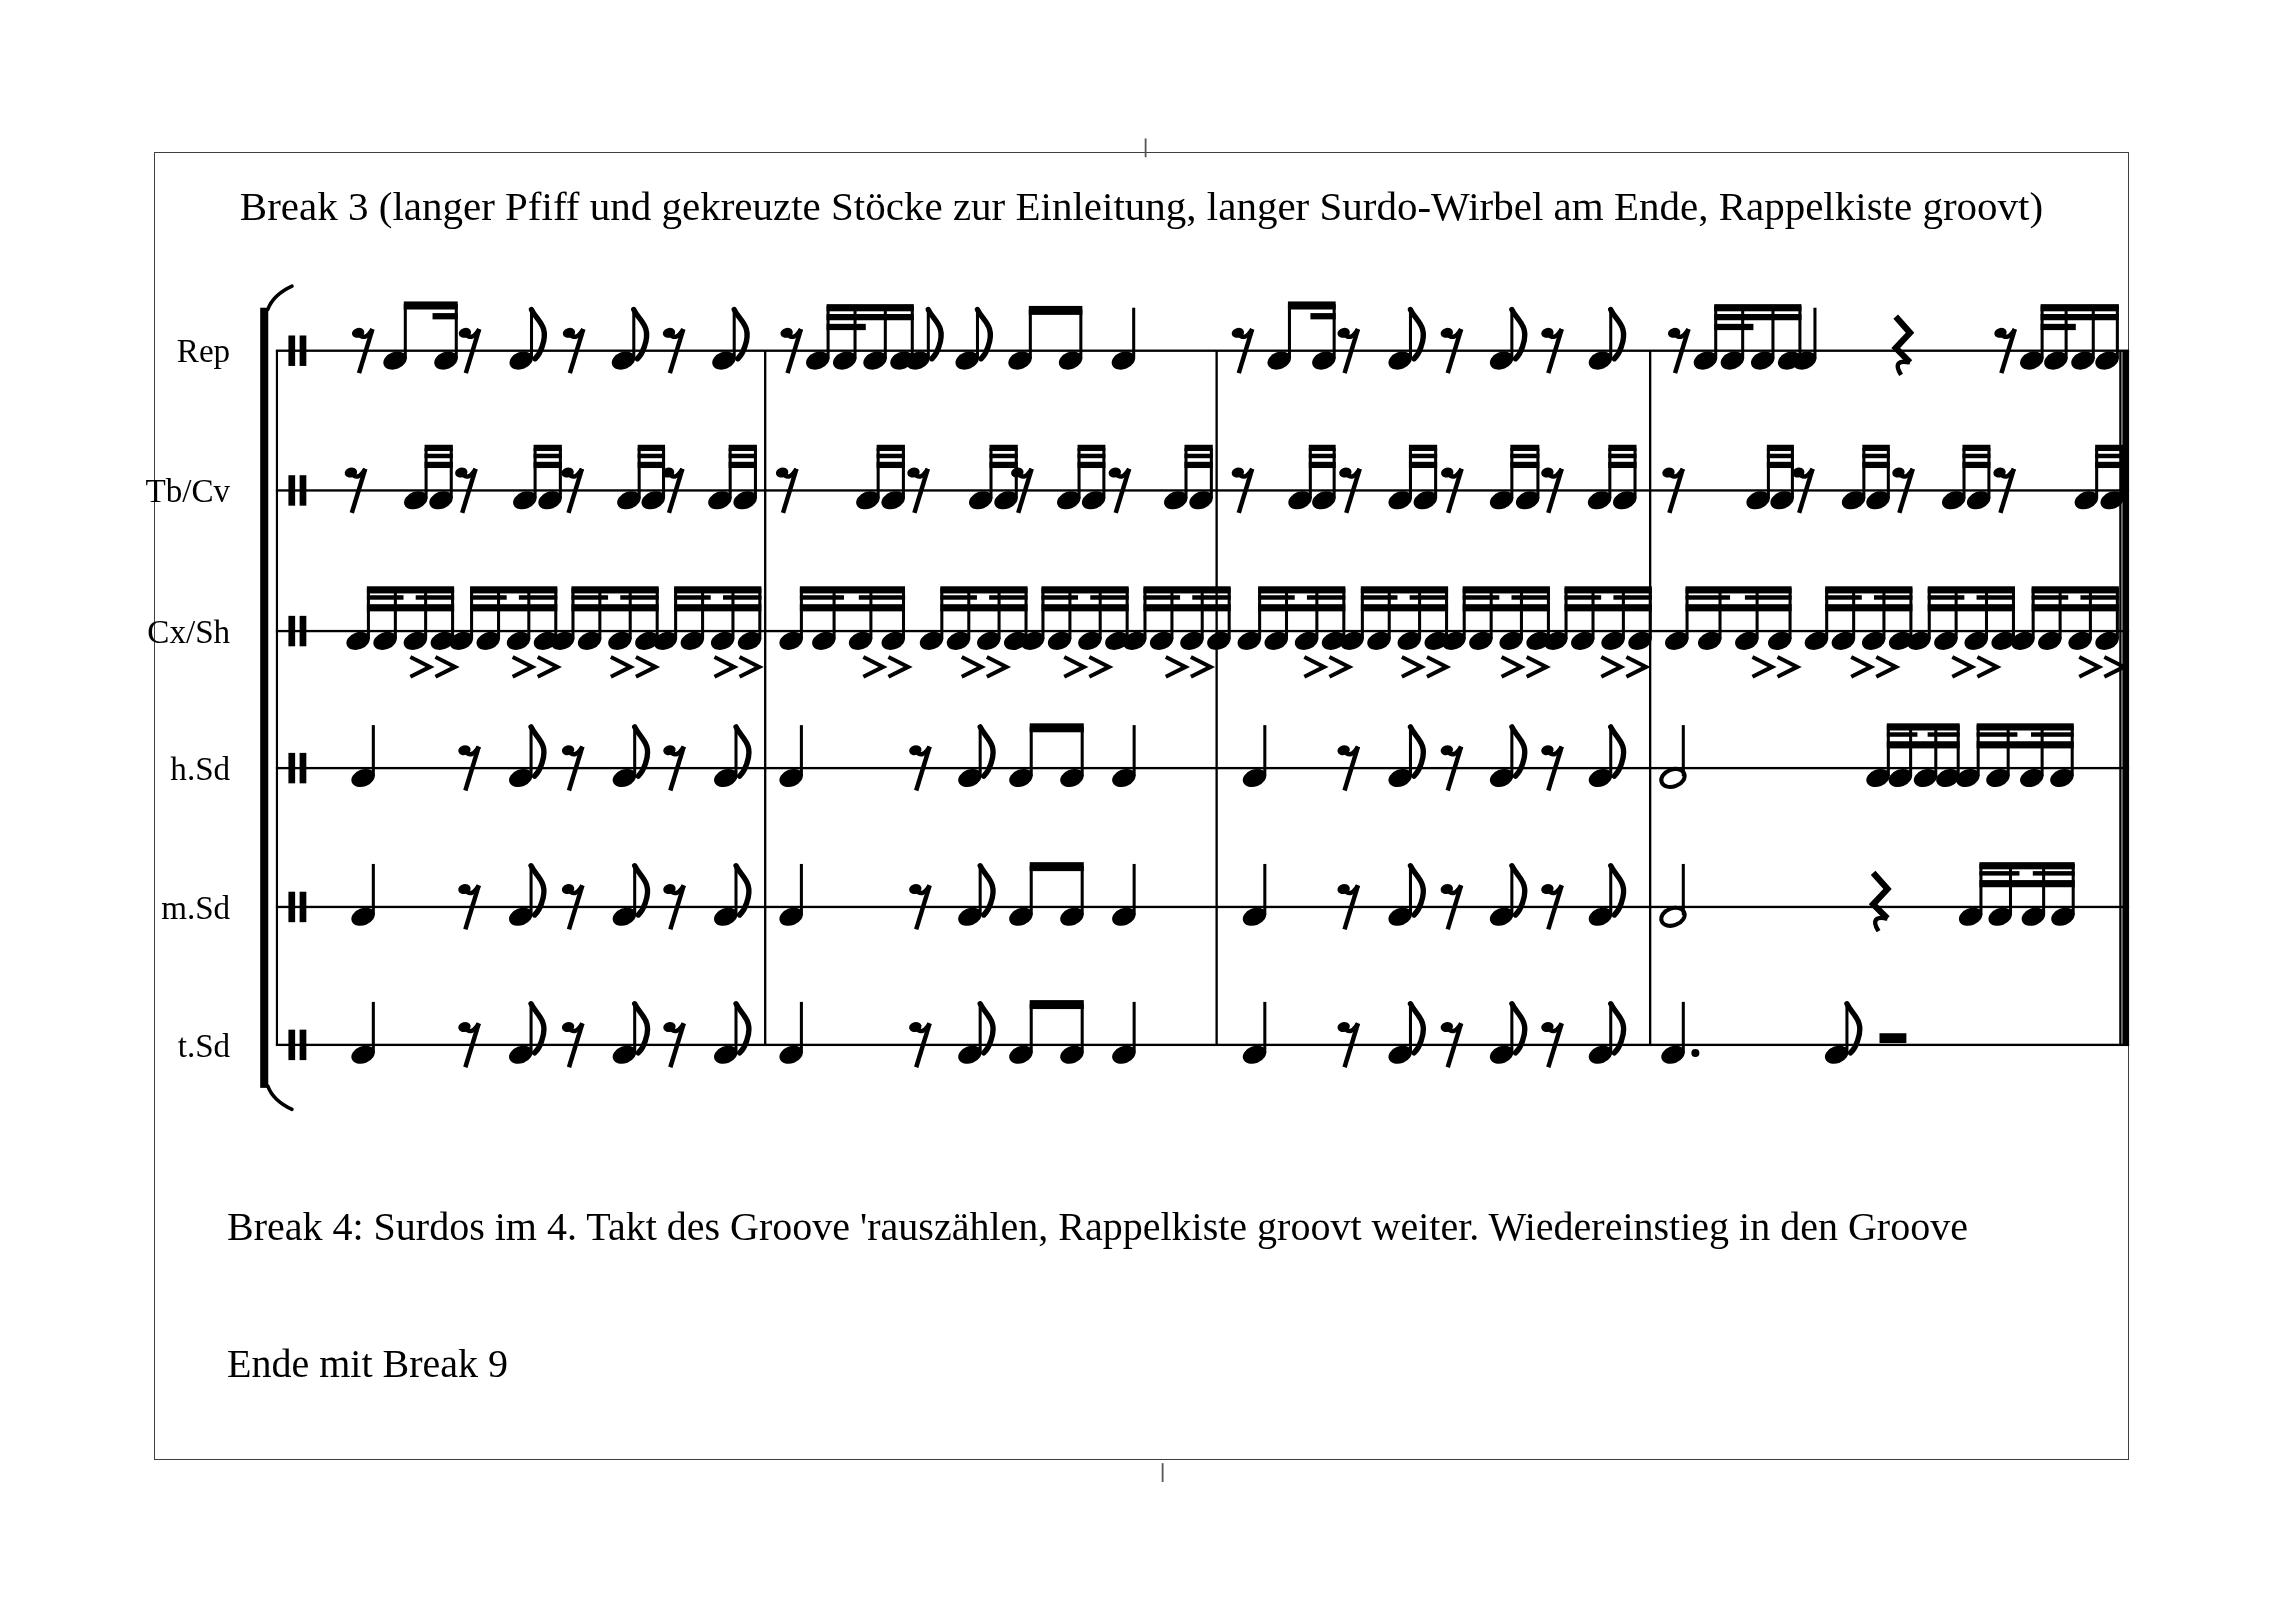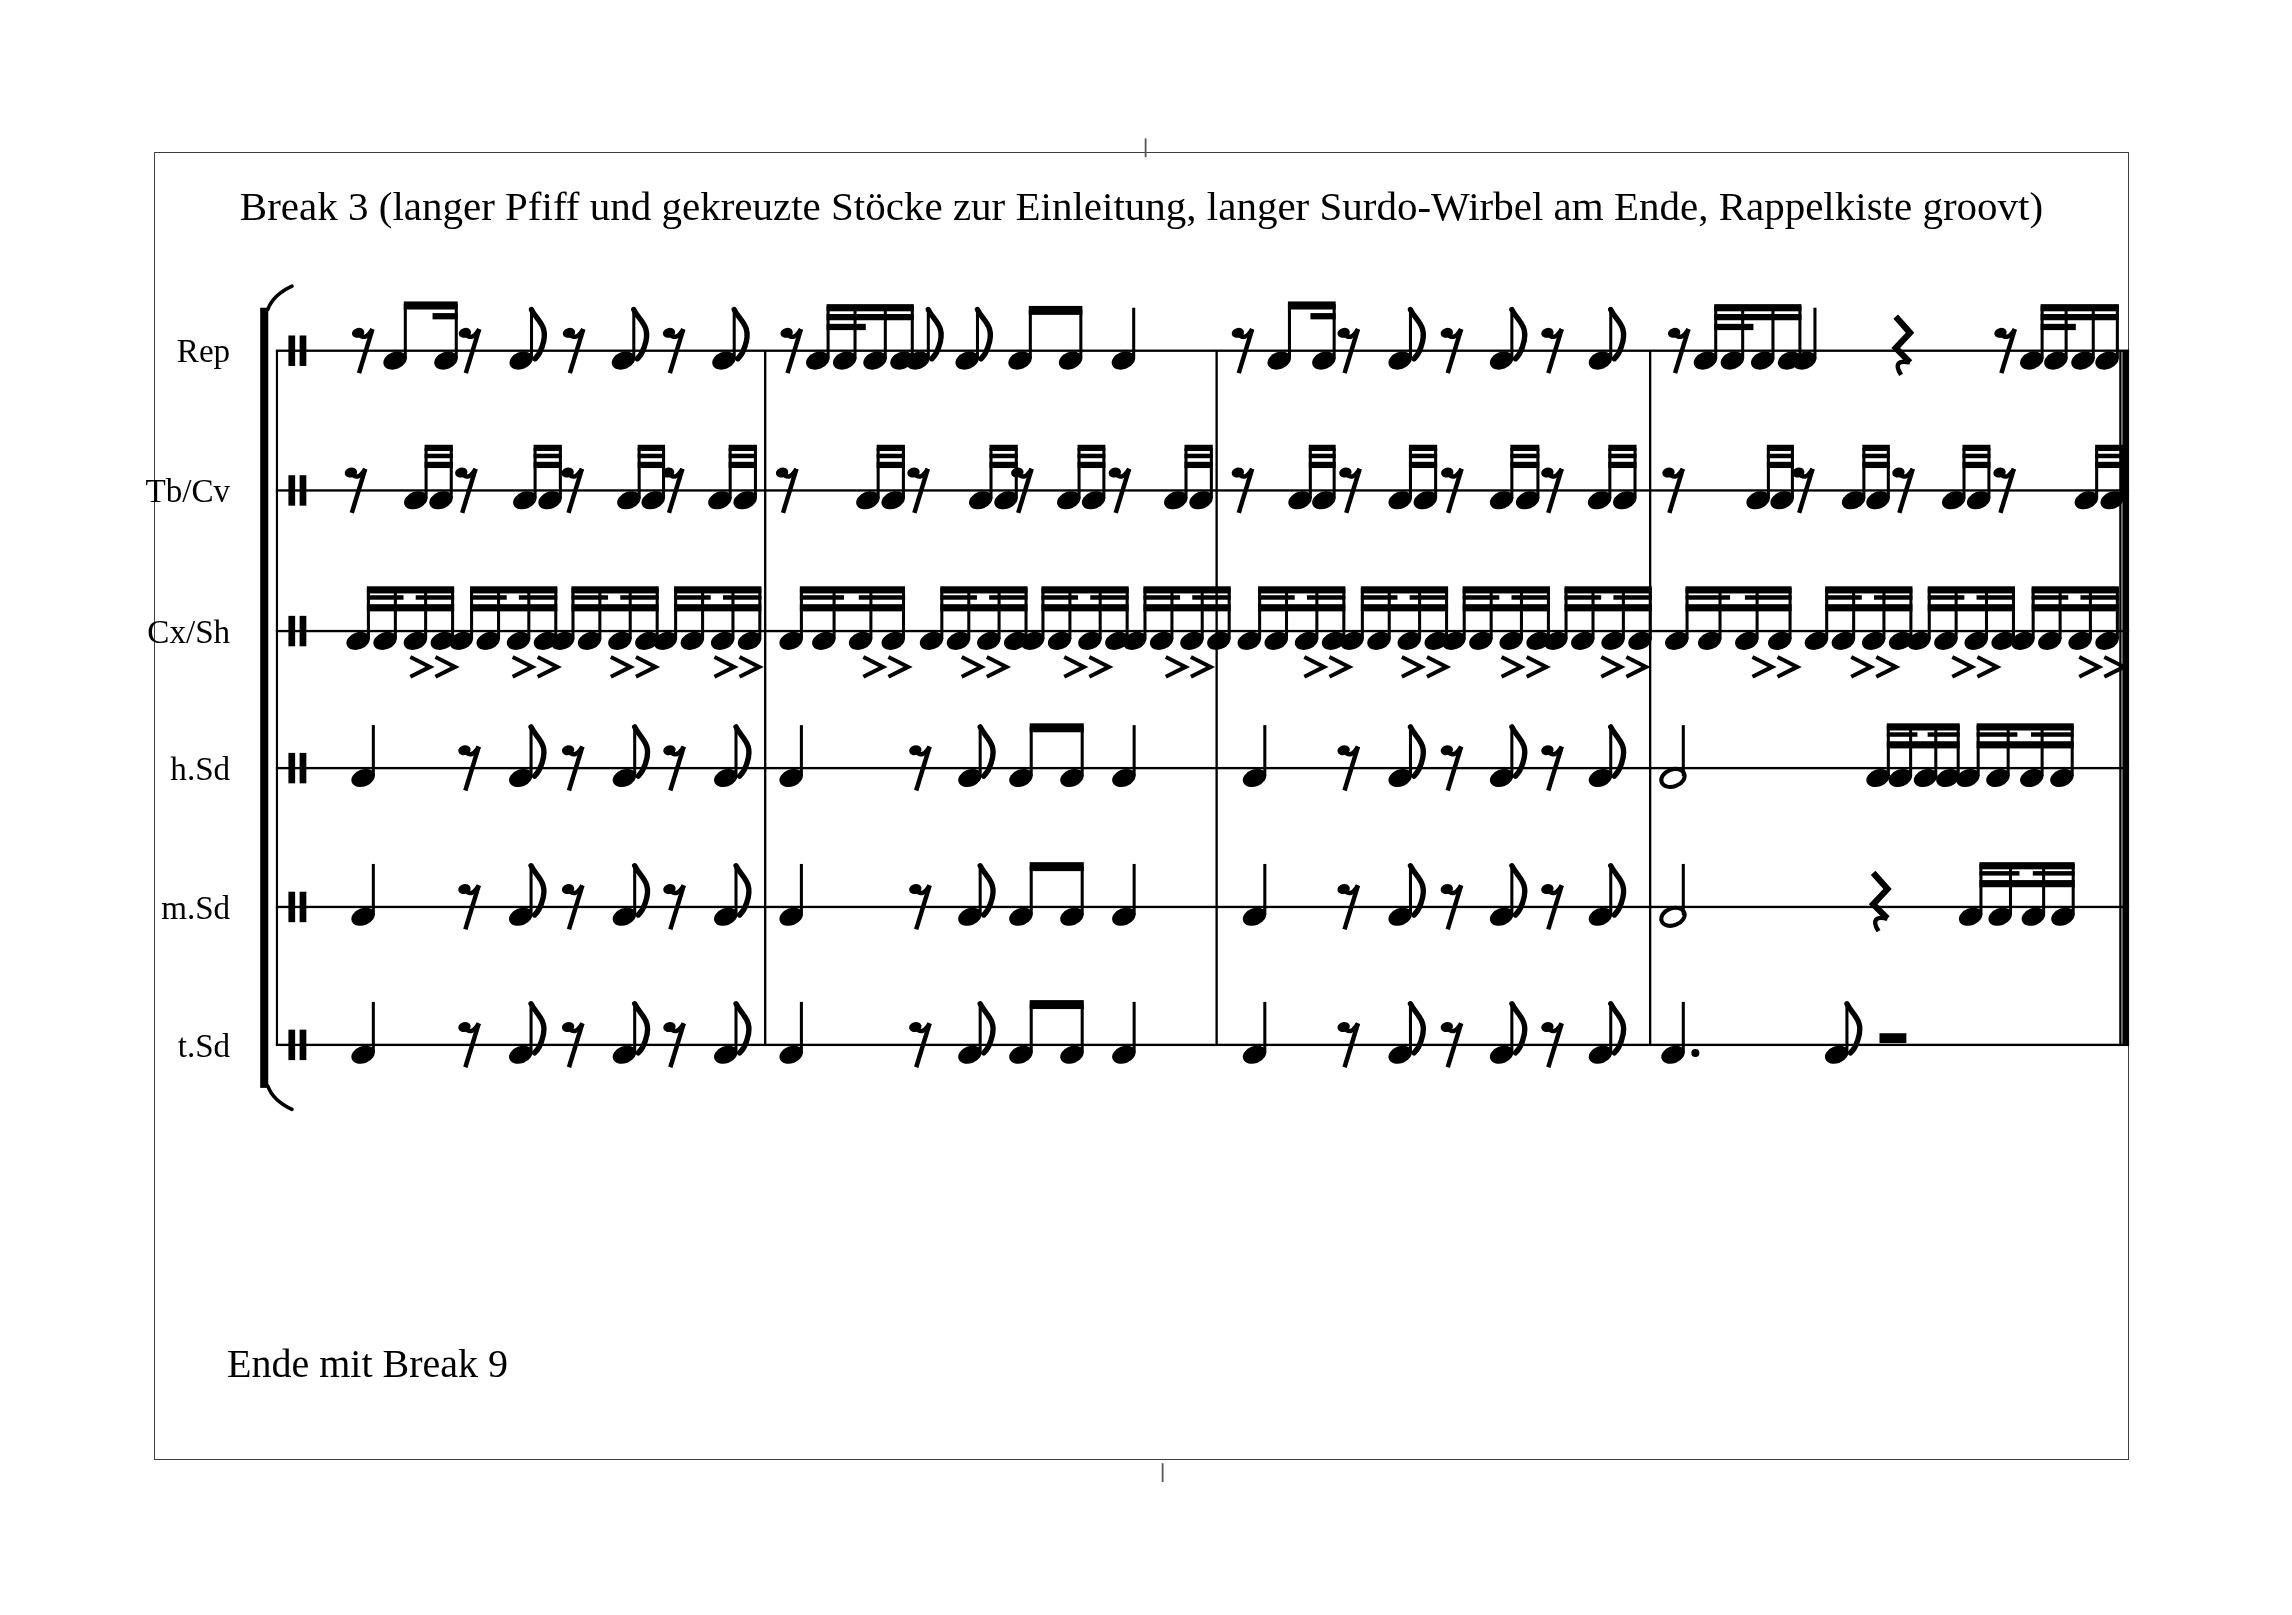--- a/index.html
+++ b/index.html
@@ -826,15 +826,16 @@
             <ellipse cx="1867.775" cy="1173" rx="13.5" ry="9.5" transform="rotate(-21 1867.775 1173)" fill="#000"></ellipse>
             <rect x="1877.6" y="1114" width="3.4" height="57.0" fill="#000"></rect>
             <circle cx="1892.775" cy="1171" r="4.5" fill="#000"></circle>
             <ellipse cx="2050.475" cy="1173" rx="13.5" ry="9.5" transform="rotate(-21 2050.475 1173)" fill="#000"></ellipse>
             <rect x="2060.3" y="1116" width="3.4" height="55.0" fill="#000"></rect>
             <path d="M 2061.975 1116 C 2067.975 1129, 2081.975 1134, 2073.975 1157 C 2071.975 1164, 2068.975 1168, 2065.975 1171" fill="none" stroke="#000" stroke-width="6" stroke-linecap="round"></path>
             <rect x="2098.35" y="1149" width="30" height="11" fill="#000"></rect>
           </g>
         </g>
       </svg></div>
+  <div id="footer-line1" class="fline">Break 4: Surdos im 4. Takt des Groove 'rauszählen, Rappelkiste groovt weiter. Wiedereinstieg in den Groove</div>
   <div id="ende-line" class="fline">Ende mit Break 9</div>
 </div>
 
 
 </body></html>

